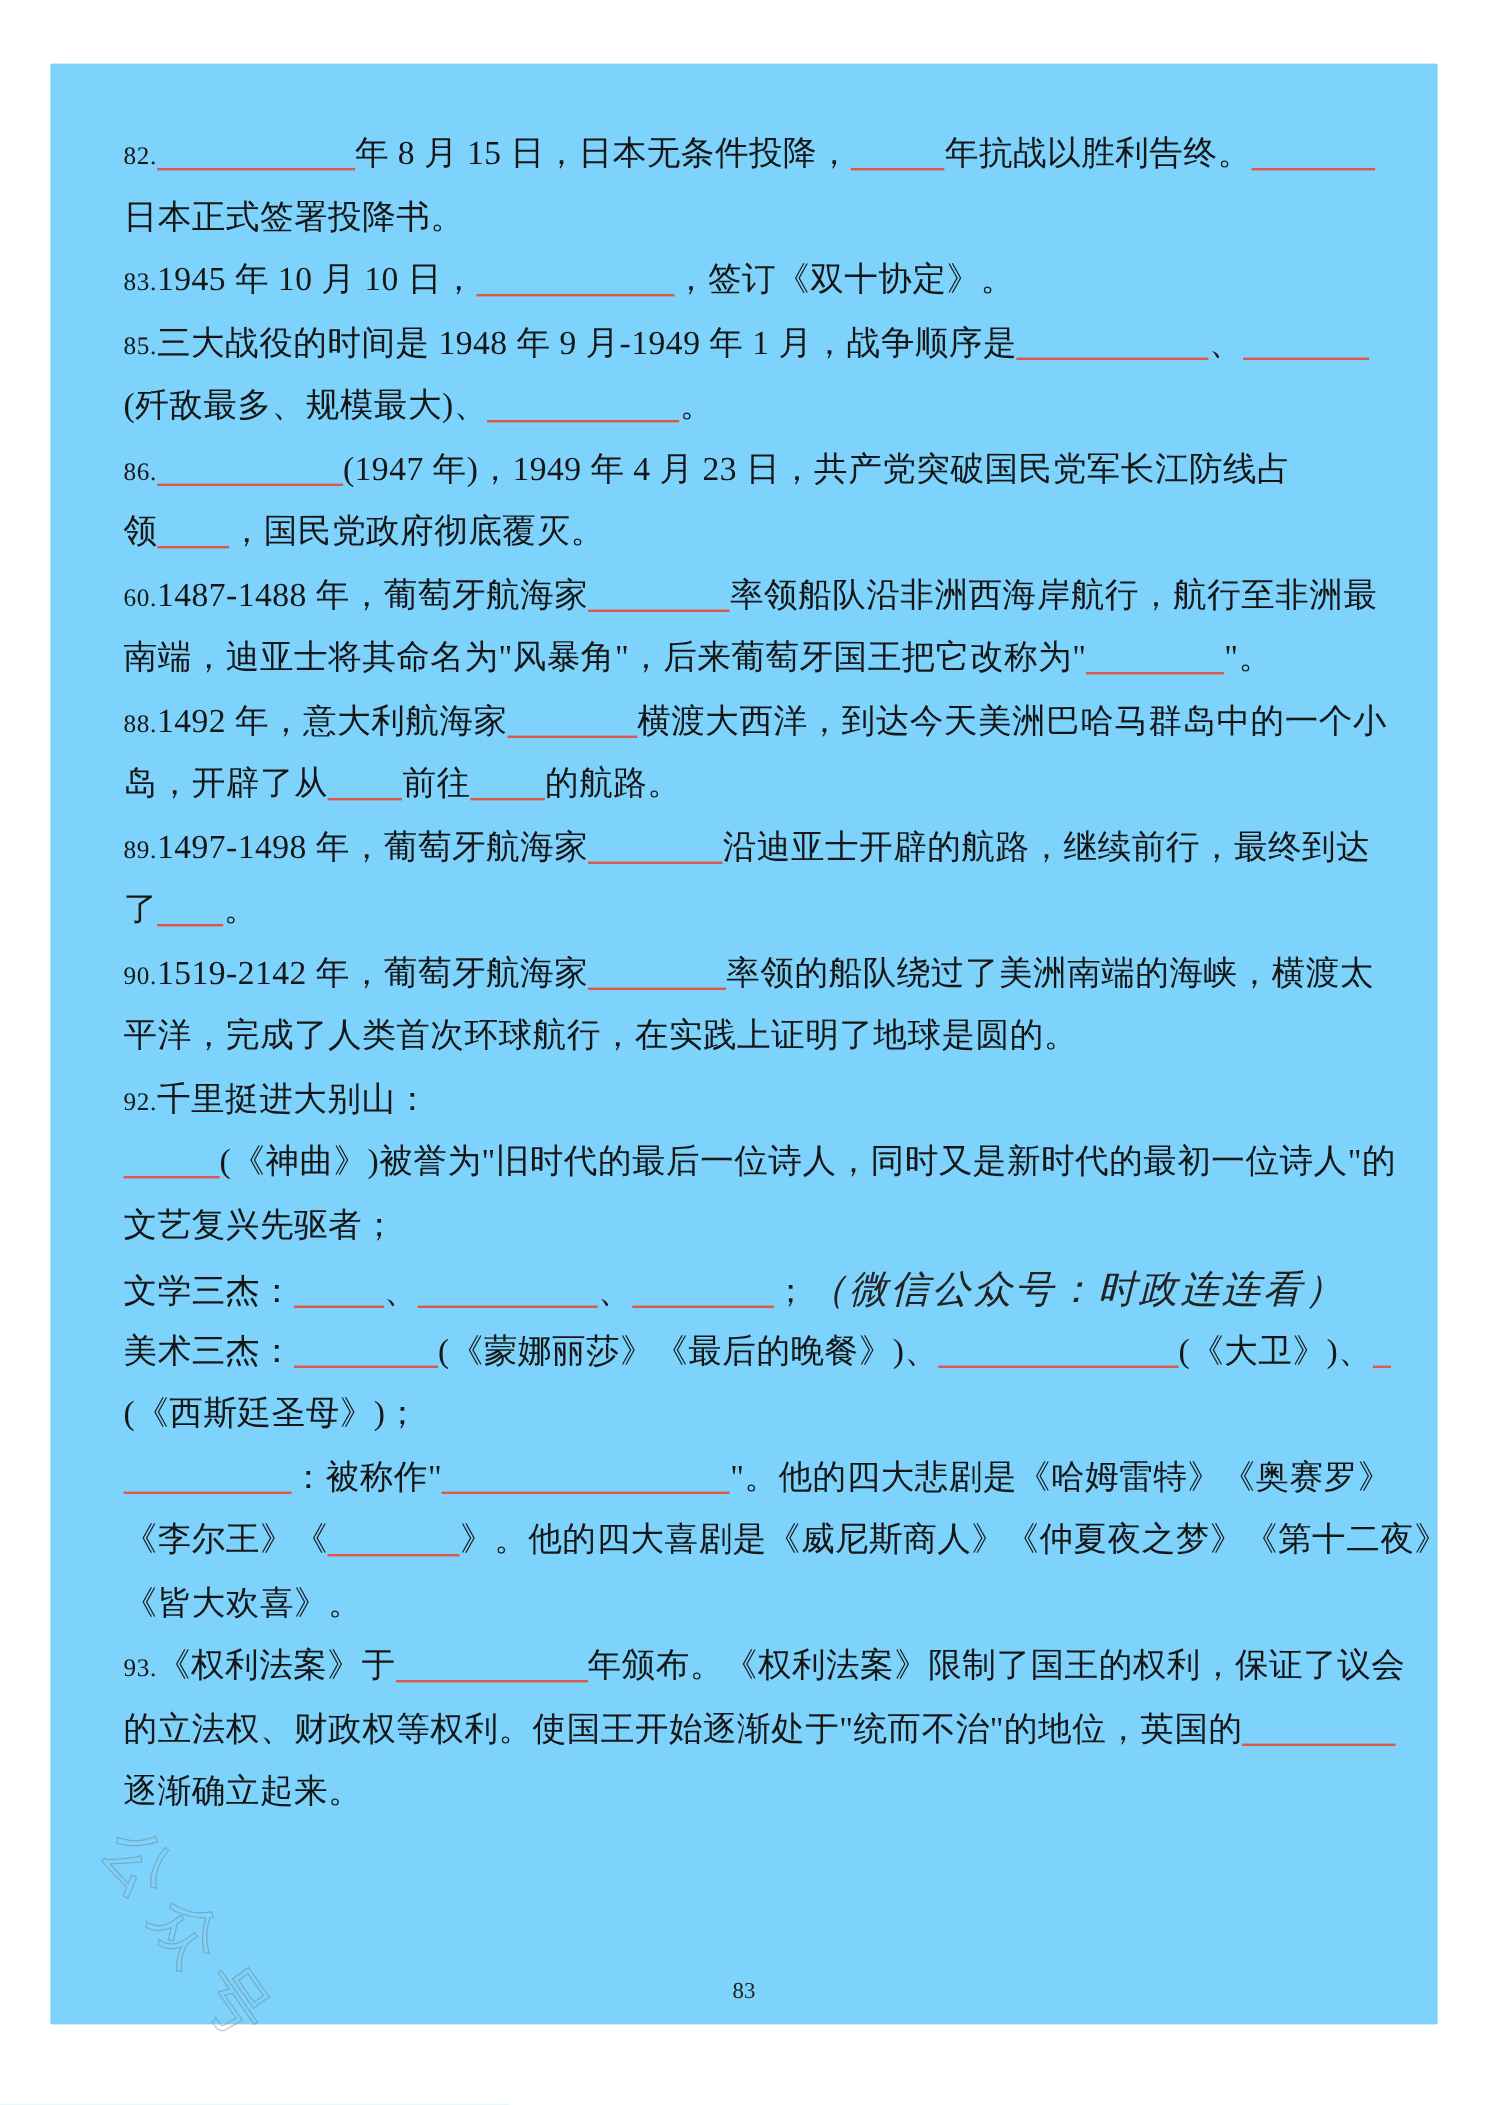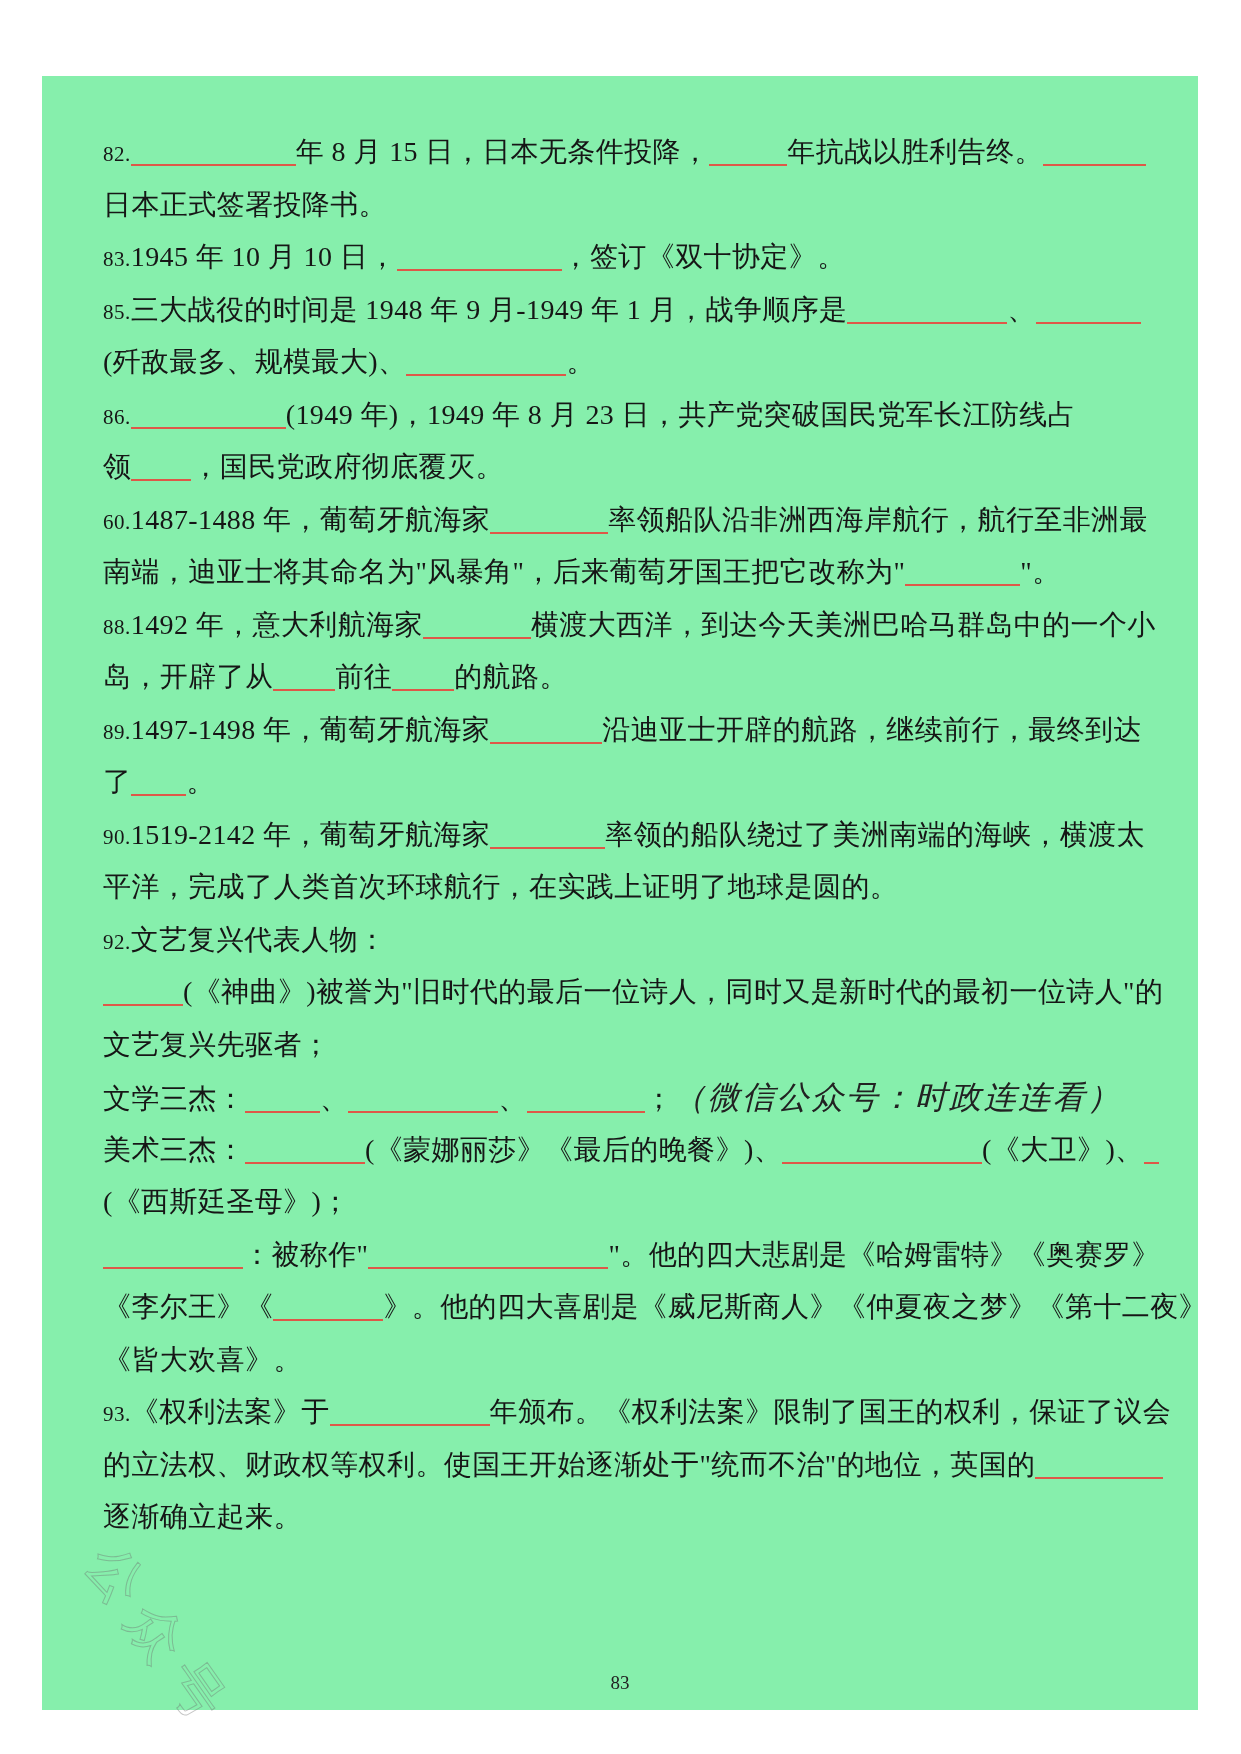--- a/index.html
+++ b/index.html
@@ -4,23 +4,23 @@
 <style>
   html,body{margin:0;padding:0;}
   body{
     width:1241px;height:1754px;
     background:#ffffff;
     overflow:hidden;
     position:relative;
     font-family:"Liberation Serif","DejaVu Serif",serif;
   }
   .page{
-    position:absolute;left:42px;top:76px;
+    position:absolute;left:42px;top:53px;
     width:1156px;height:1634px;
-    background:#86efac;
+    background:#7dd3fc;
   }
   .content{
     position:absolute;left:61px;top:50px;width:1052px;
   }
   .line{
     height:52.5px;line-height:52.5px;
     white-space:nowrap;
     font-size:28px;color:#161616;
     letter-spacing:0.4px;
   }
@@ -63,31 +63,31 @@
 </head>
 <body>
 
 <div class="page">
   <div class="content" id="doc-body">
       <div class="line"><span class="qnum">82.</span><span class="blank" style="width: 165px;"></span><span class="run">年 8 月 15 日，日本无条件投降，</span><span class="blank" style="width: 78px;"></span><span class="run">年抗战以胜利告终。</span><span class="blank" style="width: 103px;"></span></div>
       <div class="line"><span class="run">日本正式签署投降书。</span></div>
       <div class="line"><span class="qnum">83.</span><span class="run">1945 年 10 月 10 日，</span><span class="blank" style="width: 165px;"></span><span class="run">，签订《双十协定》。</span></div>
       <div class="line"><span class="qnum">85.</span><span class="run">三大战役的时间是 1948 年 9 月-1949 年 1 月，战争顺序是</span><span class="blank" style="width: 160px;"></span><span class="run">、</span><span class="blank" style="width: 105px;"></span></div>
       <div class="line"><span class="run">(歼敌最多、规模最大)、</span><span class="blank" style="width: 160px;"></span><span class="run">。</span></div>
-      <div class="line"><span class="qnum">86.</span><span class="blank" style="width: 155px;"></span><span class="run">(1949 年)，1949 年 8 月 23 日，共产党突破国民党军长江防线占</span></div>
+      <div class="line"><span class="qnum">86.</span><span class="blank" style="width: 155px;"></span><span class="run">(1947 年)，1949 年 4 月 23 日，共产党突破国民党军长江防线占</span></div>
       <div class="line"><span class="run">领</span><span class="blank" style="width: 60px;"></span><span class="run">，国民党政府彻底覆灭。</span></div>
       <div class="line"><span class="qnum">60.</span><span class="run">1487-1488 年，葡萄牙航海家</span><span class="blank" style="width: 118px;"></span><span class="run">率领船队沿非洲西海岸航行，航行至非洲最</span></div>
       <div class="line"><span class="run">南端，迪亚士将其命名为"风暴角"，后来葡萄牙国王把它改称为"</span><span class="blank" style="width: 115px;"></span><span class="run">"。</span></div>
       <div class="line"><span class="qnum">88.</span><span class="run">1492 年，意大利航海家</span><span class="blank" style="width: 108px;"></span><span class="run">横渡大西洋，到达今天美洲巴哈马群岛中的一个小</span></div>
       <div class="line"><span class="run">岛，开辟了从</span><span class="blank" style="width: 62px;"></span><span class="run">前往</span><span class="blank" style="width: 62px;"></span><span class="run">的航路。</span></div>
       <div class="line"><span class="qnum">89.</span><span class="run">1497-1498 年，葡萄牙航海家</span><span class="blank" style="width: 112px;"></span><span class="run">沿迪亚士开辟的航路，继续前行，最终到达</span></div>
       <div class="line"><span class="run">了</span><span class="blank" style="width: 55px;"></span><span class="run">。</span></div>
       <div class="line"><span class="qnum">90.</span><span class="run">1519-2142 年，葡萄牙航海家</span><span class="blank" style="width: 115px;"></span><span class="run">率领的船队绕过了美洲南端的海峡，横渡太</span></div>
       <div class="line"><span class="run">平洋，完成了人类首次环球航行，在实践上证明了地球是圆的。</span></div>
-      <div class="line"><span class="qnum">92.</span><span class="run">文艺复兴代表人物：</span></div>
+      <div class="line"><span class="qnum">92.</span><span class="run">千里挺进大别山：</span></div>
       <div class="line"><span class="blank" style="width: 80px;"></span><span class="run">(《神曲》)被誉为"旧时代的最后一位诗人，同时又是新时代的最初一位诗人"的</span></div>
       <div class="line"><span class="run">文艺复兴先驱者；</span></div>
       <div class="line"><span class="run">文学三杰：</span><span class="blank" style="width: 75px;"></span><span class="run">、</span><span class="blank" style="width: 150px;"></span><span class="run">、</span><span class="blank" style="width: 118px;"></span><span class="run">；</span><span class="kai">（微信公众号：时政连连看）</span></div>
       <div class="line"><span class="run">美术三杰：</span><span class="blank" style="width: 120px;"></span><span class="run">(《蒙娜丽莎》《最后的晚餐》)、</span><span class="blank" style="width: 200px;"></span><span class="run">(《大卫》)、</span><span class="blank" style="width: 15px;"></span></div>
       <div class="line"><span class="run">(《西斯廷圣母》)；</span></div>
       <div class="line"><span class="blank" style="width: 140px;"></span><span class="run">：被称作"</span><span class="blank" style="width: 240px;"></span><span class="run">"。他的四大悲剧是《哈姆雷特》《奥赛罗》</span></div>
       <div class="line"><span class="run">《李尔王》《</span><span class="blank" style="width: 110px;"></span><span class="run">》。他的四大喜剧是《威尼斯商人》《仲夏夜之梦》《第十二夜》</span></div>
       <div class="line"><span class="run">《皆大欢喜》。</span></div>
       <div class="line"><span class="qnum">93.</span><span class="run">《权利法案》于</span><span class="blank" style="width: 160px;"></span><span class="run">年颁布。《权利法案》限制了国王的权利，保证了议会</span></div>
       <div class="line"><span class="run">的立法权、财政权等权利。使国王开始逐渐处于"统而不治"的地位，英国的</span><span class="blank" style="width: 128px;"></span></div>

